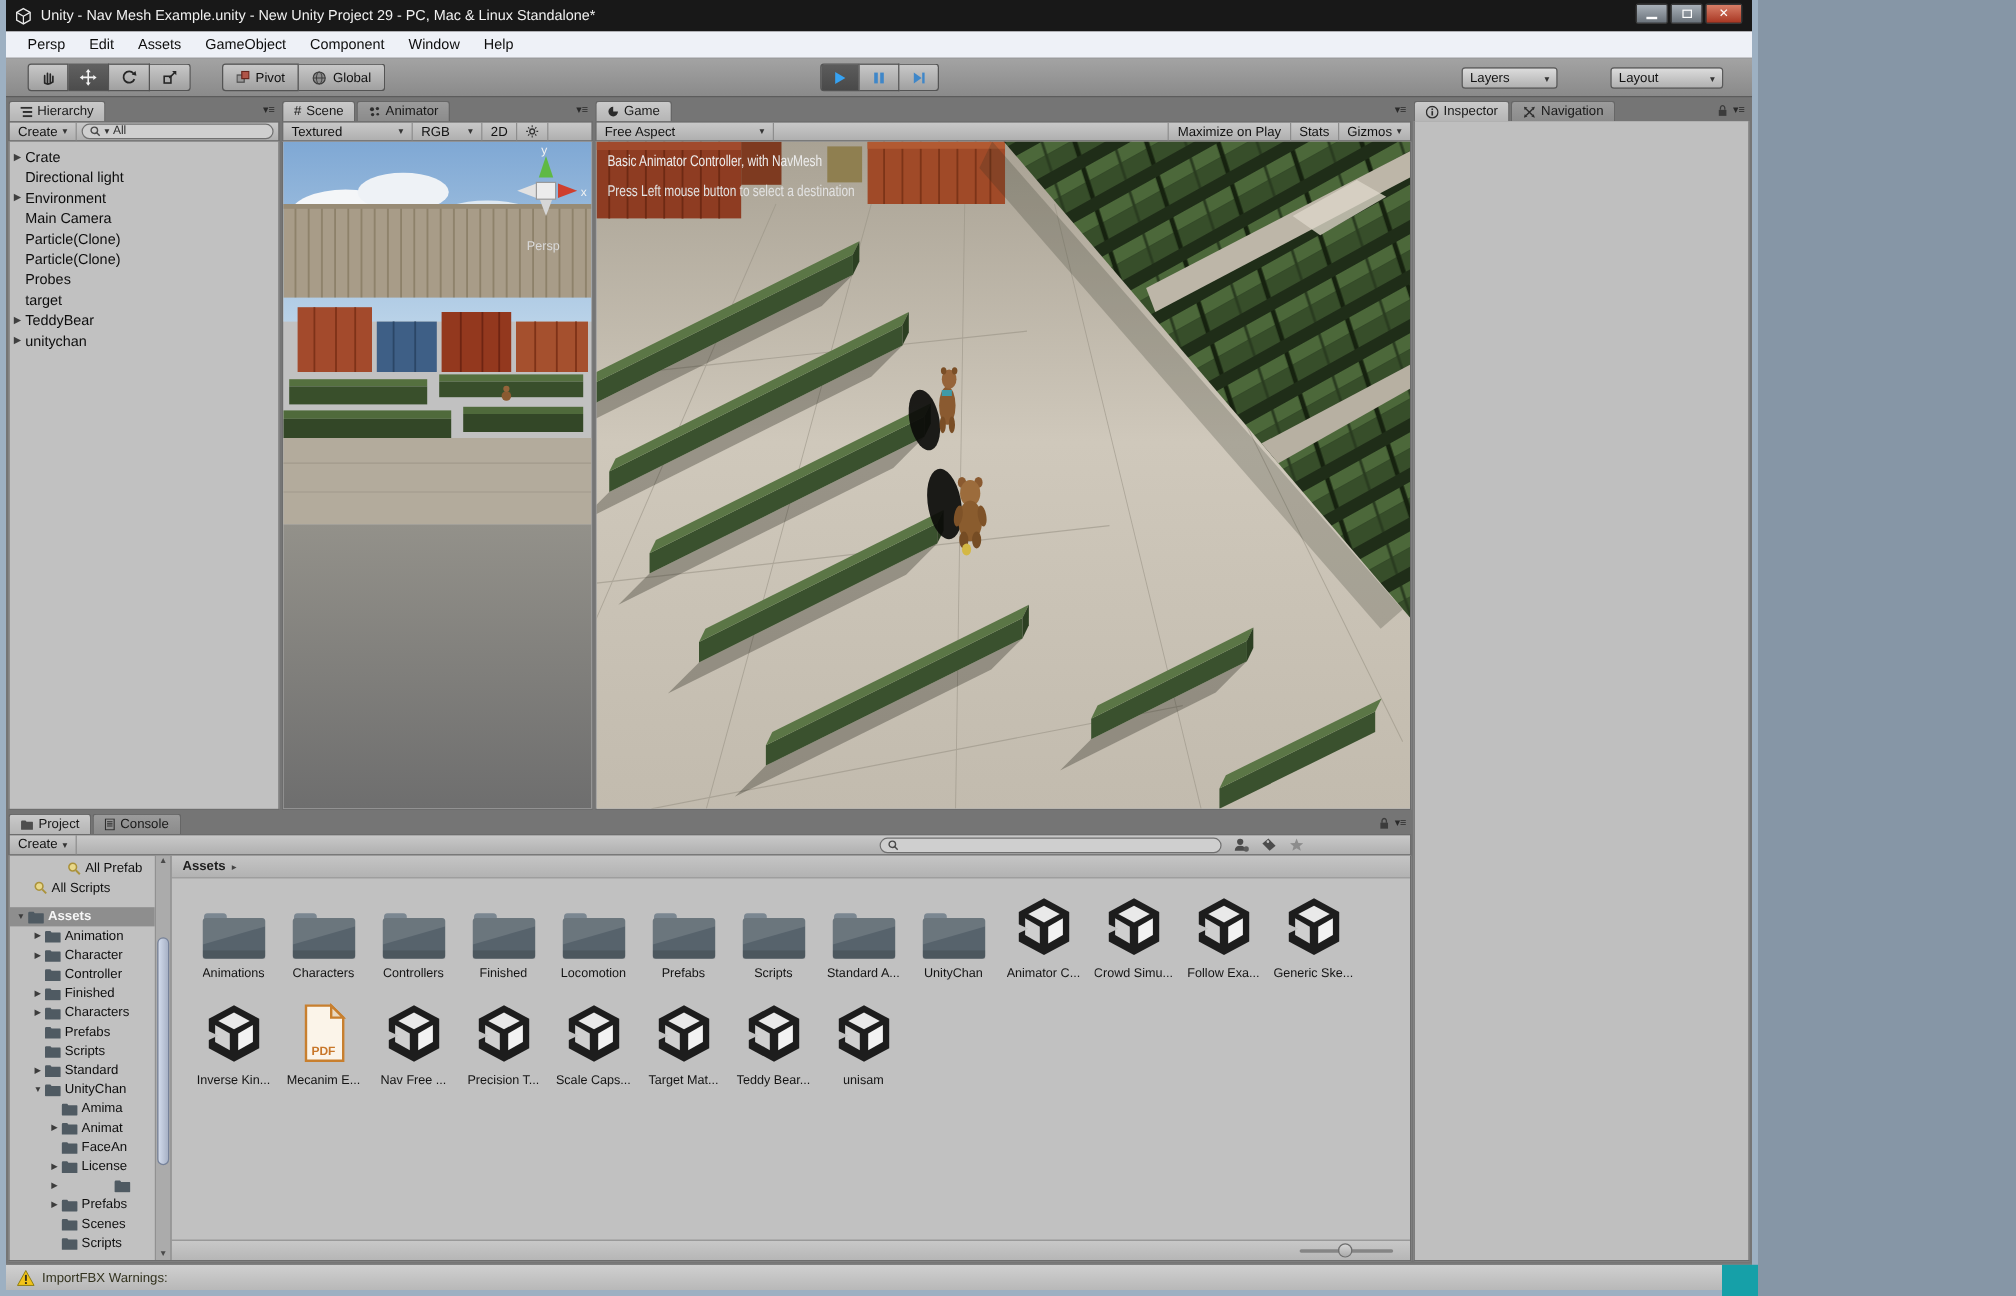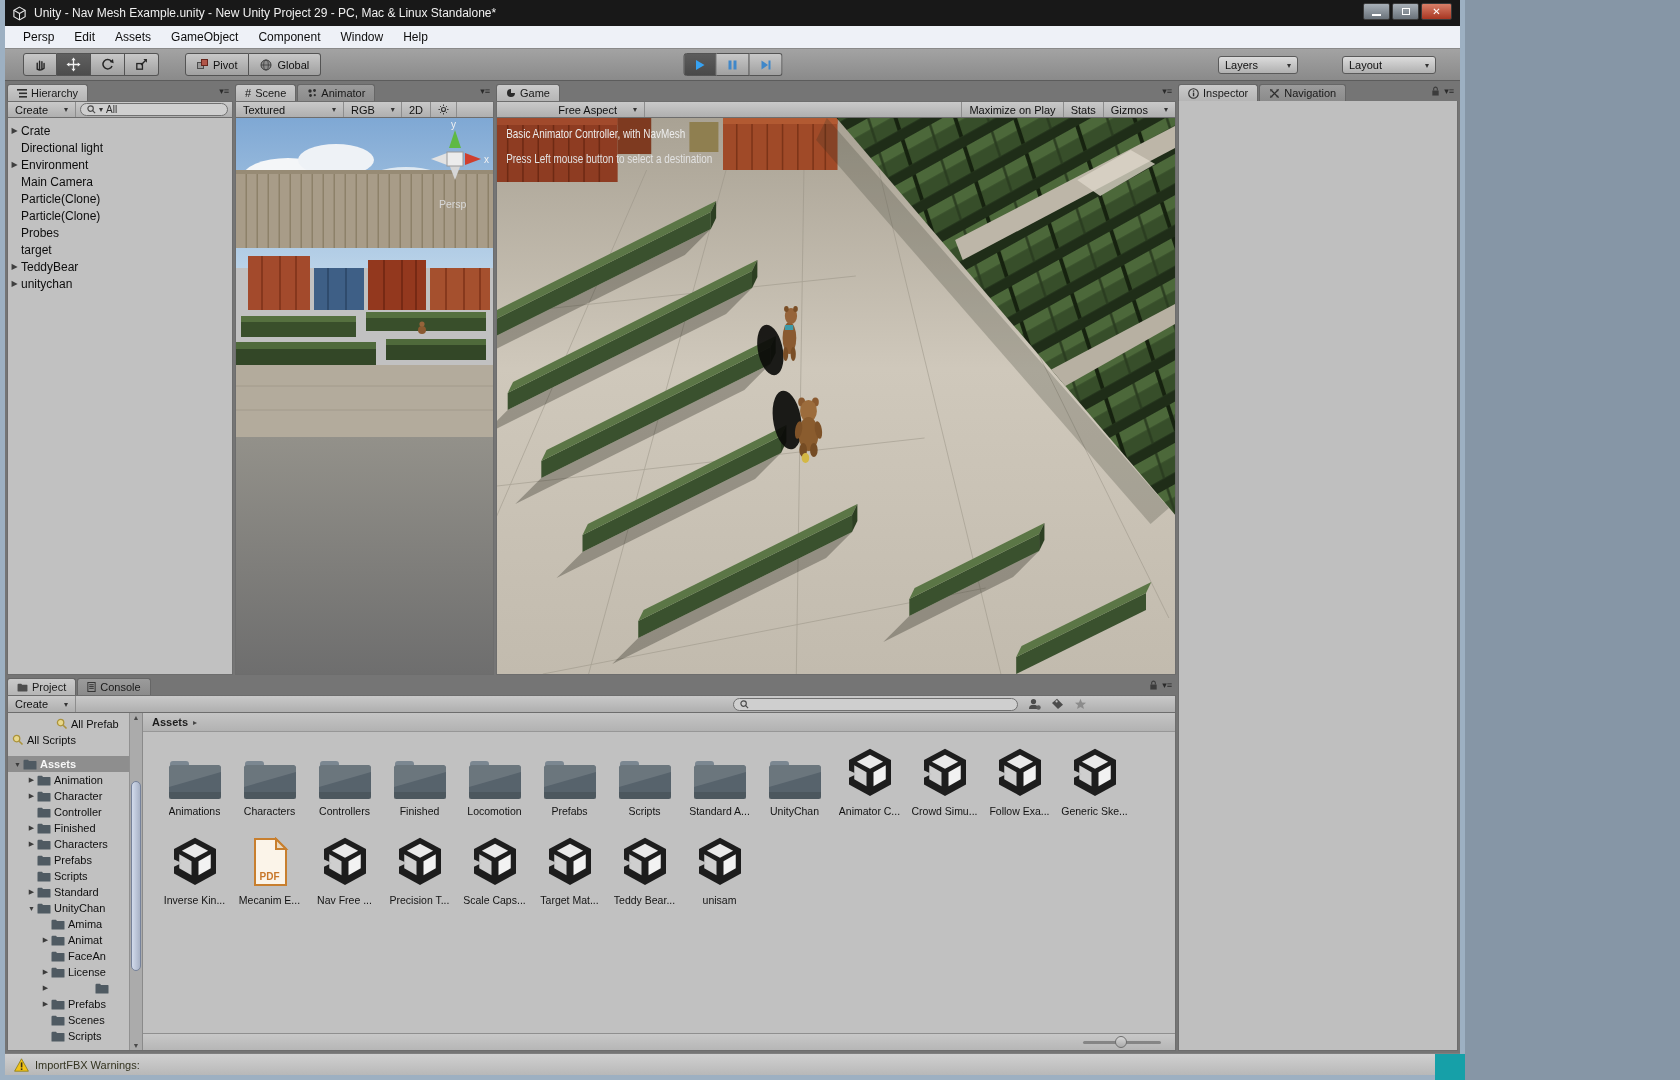--- a/index.html
+++ b/index.html
@@ -55,21 +55,21 @@
   .project-panel{flex:1;}
   .tabstrip{height:18px;flex:0 0 auto;display:flex;align-items:flex-end;position:relative;}
   .tab{height:17px;display:flex;align-items:center;gap:4px;padding:0 9px;font-size:11px;color:#191919;
     background:linear-gradient(#9b9b9b,#8b8b8b);border:1px solid #666;border-bottom:none;border-radius:3px 3px 0 0;margin-right:1px;white-space:nowrap;}
   .tab.active{background:linear-gradient(#cacaca,#b5b5b5);}
   .strip-right{position:absolute;right:4px;top:3px;display:flex;align-items:center;gap:4px;}
   .panel-menu{font-size:9px;color:#2a2a2a;letter-spacing:0;}
   .panel-toolbar{height:17px;flex:0 0 auto;background:linear-gradient(#c9c9c9,#afafaf);border:1px solid #6d6d6d;
     display:flex;align-items:center;font-size:11px;color:#111;}
   .panel-body{flex:1;background:#c1c1c1;border:1px solid #6d6d6d;border-top:none;position:relative;overflow:hidden;min-height:0;}
-  .tb-seg{display:flex;align-items:center;gap:16px;height:100%;padding:0 7px;border-right:1px solid #8d8d8d;white-space:nowrap;}
+  .tb-seg{display:flex;align-items:center;gap:4px;height:100%;padding:0 7px;border-right:1px solid #8d8d8d;white-space:nowrap;}
   .tb-spring{flex:1;}
   .search-pill{height:13px;background:#cfcfcf;border:1px solid #707070;border-radius:8px;display:flex;align-items:center;
     padding:0 6px;font-size:10px;color:#2e2e2e;gap:3px;}
   .hier-search{flex:1;margin:0 4px;}
   
   .hlist{padding-top:4px;}
   .hrow{height:17px;display:flex;align-items:center;font-size:12px;color:#0d0d0d;white-space:nowrap;overflow:hidden;}
   .hrow .arrow{width:13px;text-align:center;font-size:8px;color:#3f3f3f;flex:0 0 auto;}
   
   .vp{position:absolute;inset:0;width:100%;height:100%;display:block;}
@@ -408,21 +408,21 @@
               <svg width="10" height="10" viewBox="0 0 10 10">
                 <path d="M9 5 A4 4 0 1 1 5 1 L5 5 Z" fill="#2b2b2b"></path>
               </svg>
               <span>Game</span>
             </div>
             <div class="strip-right">
                 <span class="panel-menu">▾≡</span>
               </div>
           </div>
           <div class="panel-toolbar">
-            <div class="tb-seg" style="width:148px;justify-content:flex-end;">
+            <div class="tb-seg" style="width:148px;justify-content:space-between;">
               <span>Free Aspect</span>
               <span class="dd-arrow">▾</span>
             </div>
             <div class="tb-spring"></div>
             <div class="tb-seg" style="border-left:1px solid #8d8d8d;border-right:none;">
               <span>Maximize on Play</span>
             </div>
             <div class="tb-seg" style="border-left:1px solid #8d8d8d;border-right:none;">
               <span>Stats</span>
             </div>
@@ -582,21 +582,21 @@
           <div class="proj-tree">
             <div>
   <div class="trow" style="padding-left:16px;margin-left:32px;">
     <svg class="mini-ico" width="12" height="12" viewBox="0 0 12 12">
       <circle cx="4.6" cy="4.6" r="3.2" fill="#e8d88a" stroke="#ab923a" stroke-width="1.3"></circle>
       <path d="M7.2 7.2 L10.5 10.5" stroke="#ab923a" stroke-width="1.6"></path>
     </svg>
     <span>All Prefab</span>
   </div>
 
-  <div class="trow" style="padding-left:4px;">
+  <div class="trow" style="padding-left:20px;">
     <svg class="mini-ico" width="12" height="12" viewBox="0 0 12 12">
       <circle cx="4.6" cy="4.6" r="3.2" fill="#e8d88a" stroke="#ab923a" stroke-width="1.3"></circle>
       <path d="M7.2 7.2 L10.5 10.5" stroke="#ab923a" stroke-width="1.6"></path>
     </svg>
     <span>All Scripts</span>
   </div>
 </div>
             <div class="tree-gap"></div>
             <div class="trow selected">
               <span class="arrow">▼</span>

